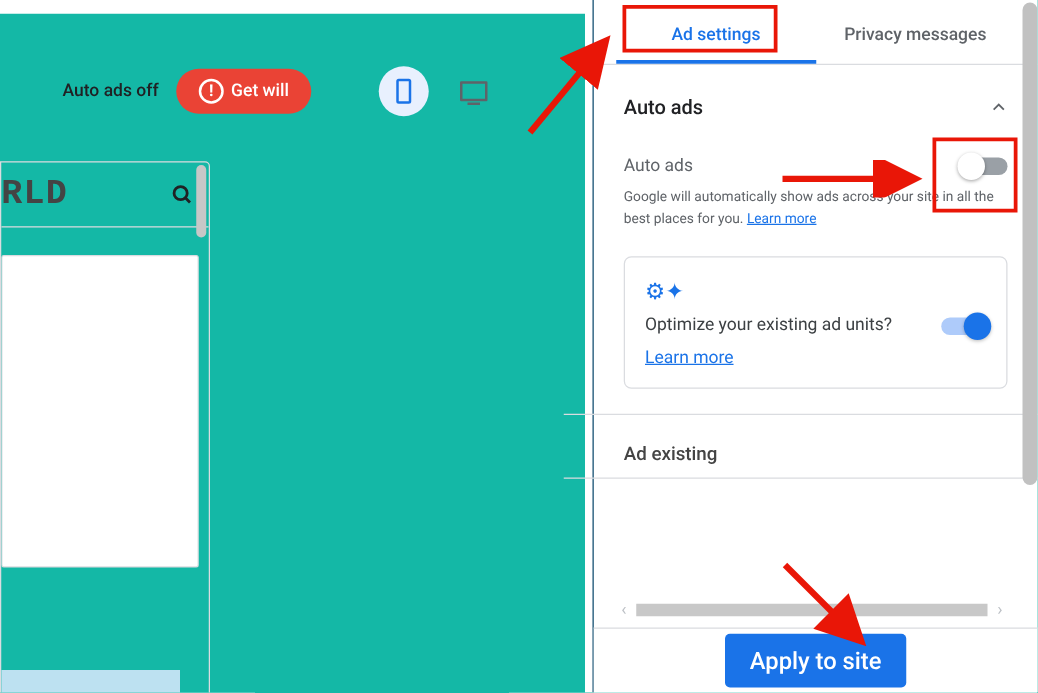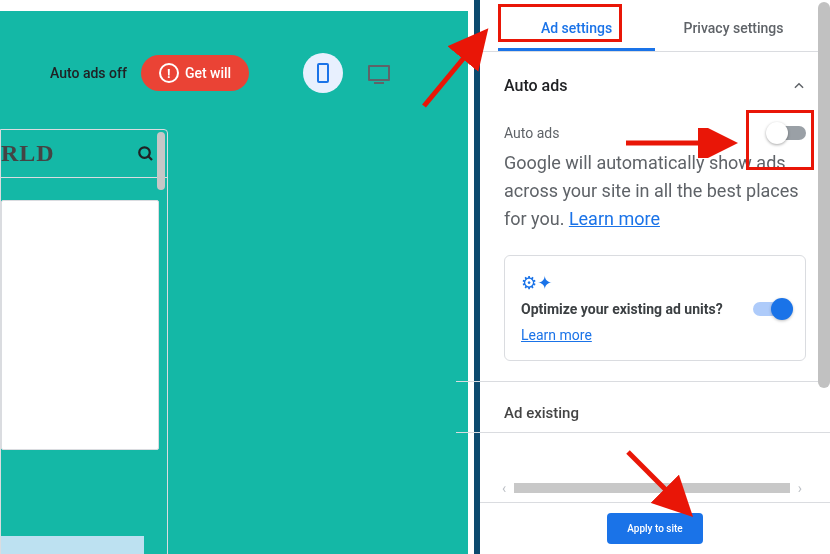--- a/index.html
+++ b/index.html
@@ -13,65 +13,65 @@
   .getcode-btn .circ { width: 20px; height: 20px; border: 2px solid #fff; border-radius: 50%; display:flex; align-items:center; justify-content:center; font-weight:700; font-size:13px; }
   .device-btns { display: flex; gap: 16px; margin-left: 40px; }
   .device-btn { width: 40px; height: 40px; border-radius: 50%; display:flex; align-items:center; justify-content:center; cursor:pointer; }
   .device-btn.active { background: #e8f0fe; }
   .phone-icon { width: 12px; height: 20px; border: 2px solid #1a73e8; border-radius: 2px; position: relative; }
   .desktop-icon { width: 22px; height: 16px; border: 2px solid #5f6368; border-radius: 1px; position: relative; }
   .desktop-icon::after { content:''; position:absolute; bottom:-5px; left:4px; width:10px; height:2px; background:#5f6368; }
 
   .preview-frame { position: absolute; left: 0; top: 118px; width: 168px; height: 436px; border: 1px solid #dadce0; border-top-right-radius: 4px; border-bottom-right-radius: 4px; overflow:hidden; }
   .preview-header { display:flex; align-items:center; justify-content:space-between; padding: 10px 12px 10px 0; border-bottom:1px solid #dadce0; }
-  .preview-title { font-family: Liberation Serif, serif; font-size: 24px; font-weight: 900; color: #444; letter-spacing: 1px; }
+  .preview-title { font-family: Liberation Mono, monospace; font-size: 28px; font-weight: 900; color: #444; letter-spacing: 1px; }
   .search-ic { width: 18px; height: 18px; }
   .preview-scroll { position:absolute; right:2px; top:2px; width:8px; height:58px; background:#c7c7c7; border-radius:4px; }
   .preview-box { margin: 22px 8px 0 0; height: 250px; border:1px solid #dadce0; border-radius:2px; background:#fff; }
   .preview-banner { position:absolute; bottom:0; left:0; width:143px; height:28px; background:#bde1f1; }
 
   
-  .right-panel { position:absolute; right:0; top:0; width:356px; height:554px; border-left:6px solid #0c4a6e; background:#fff; }
+  .right-panel { position:absolute; right:0; top:0; width:356px; height:554px; border-left:1px solid #0c4a6e; background:#fff; }
   .main-scroll { position:absolute; right:0; top:2px; width:12px; height:386px; background:#c1c1c1; border-radius:6px; }
 
   .tabs { display:flex; padding: 0 18px; border-bottom:1px solid #dadce0; margin-top: 8px; }
   .tab { flex:1; text-align:center; padding: 12px 0; font-size:14px; font-weight:500; cursor:pointer; }
   .tab.active { color:#1a73e8; border-bottom:3px solid #1a73e8; }
   .tab.inactive { color:#5f6368; }
 
   .section { padding: 0 24px; }
   .section-hd { display:flex; justify-content:space-between; align-items:center; padding: 24px 0 12px; font-size:16px; font-weight:500; }
   .chevron { width:14px; height:14px; }
 
   .row { display:flex; justify-content:space-between; align-items:center; padding: 18px 0 8px; }
   .row-label { font-size:14px; color:#5f6368; }
-  .help-txt { font-size:18px; color:#5f6368; line-height:1.55; padding-bottom: 12px; }
+  .help-txt { font-size:11px; color:#5f6368; line-height:1.55; padding-bottom: 12px; }
   .link { color:#1a73e8; text-decoration:underline; cursor:pointer; }
 
   .toggle-off { position:relative; width:36px; height:14px; background:#9aa0a6; border-radius:8px; }
   .toggle-off::after { content:''; position:absolute; left:-4px; top:-4px; width:22px; height:22px; background:#fff; border-radius:50%; box-shadow:0 1px 3px rgba(0,0,0,.35); }
 
   .toggle-on { position:relative; width:36px; height:14px; background:#aecbfa; border-radius:8px; }
   .toggle-on::after { content:''; position:absolute; right:-4px; top:-4px; width:22px; height:22px; background:#1a73e8; border-radius:50%; box-shadow:0 1px 3px rgba(0,0,0,.25); }
 
   .card { border:1px solid #dadce0; border-radius:6px; padding: 16px; margin: 10px 0 20px; }
   .card .gear { color:#1a73e8; font-size:18px; margin-bottom:8px; }
-  .card-row { display:flex; justify-content:space-between; align-items:center;font-weight:bold; }
+  .card-row { display:flex; justify-content:space-between; align-items:flex-end; }
   .card-label { font-size:14px; color:#3c4043; }
   .card .link2 { display:inline-block; margin-top:10px; color:#1a73e8; text-decoration:underline; font-size:14px; cursor:pointer; }
 
   .divider { height:1px; background:#dadce0; margin: 0 -24px; }
   .section-plain { padding: 22px 24px 10px; font-size:15px; font-weight:500; color:#444; }
 
   .hscroll-area { position:absolute; bottom:58px; left:18px; right:24px; height:16px; display:flex; align-items:center; }
   .hscroll-chev { color:#bdc1c6; font-size:14px; padding:0 4px; }
   .hscroll-track { flex:1; height:10px; background:#c8c8c8; margin:0 4px; }
 
   .footer { position:absolute; bottom:0; left:0; right:0; height:52px; border-top:1px solid #dadce0; display:flex; align-items:center; justify-content:center; background:#fff; }
-  .apply-btn { background:#1a73e8; color:#fff; font-size:10px; font-weight:500; padding:10px 20px; border-radius:4px; cursor:pointer; }
+  .apply-btn { background:#1a73e8; color:#fff; font-size:19px; font-weight:500; padding:10px 20px; border-radius:4px; cursor:pointer; }
 
   
   .redbox { position:absolute; border:3px solid #e91607; pointer-events:none; }
   .arrow { position:absolute; pointer-events:none; }
 </style>
 </head>
 <body>
 
 <div class="left-pane">
   <div class="top-controls">
@@ -102,21 +102,21 @@
     <div class="preview-box"></div>
     <div class="preview-banner"></div>
   </div>
 </div>
 
 <div class="right-panel">
   <div class="main-scroll"></div>
 
   <div class="tabs">
     <div class="tab active">Ad settings</div>
-    <div class="tab inactive">Privacy settings</div>
+    <div class="tab inactive">Privacy messages</div>
   </div>
 
   <div class="section">
     <div class="section-hd">
       <span>Auto ads</span>
       <svg class="chevron" viewBox="0 0 24 24" fill="none" stroke="#5f6368" stroke-width="2.5">
           <polyline points="5 15 12 8 19 15"></polyline>
         </svg>
     </div>
 

